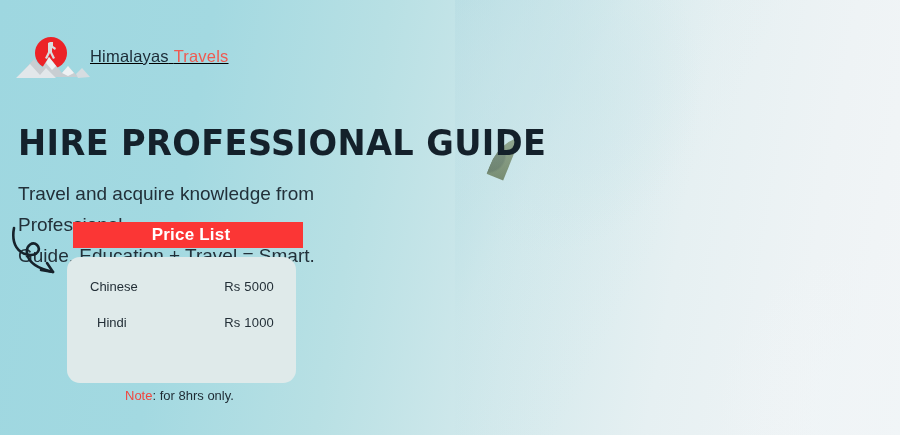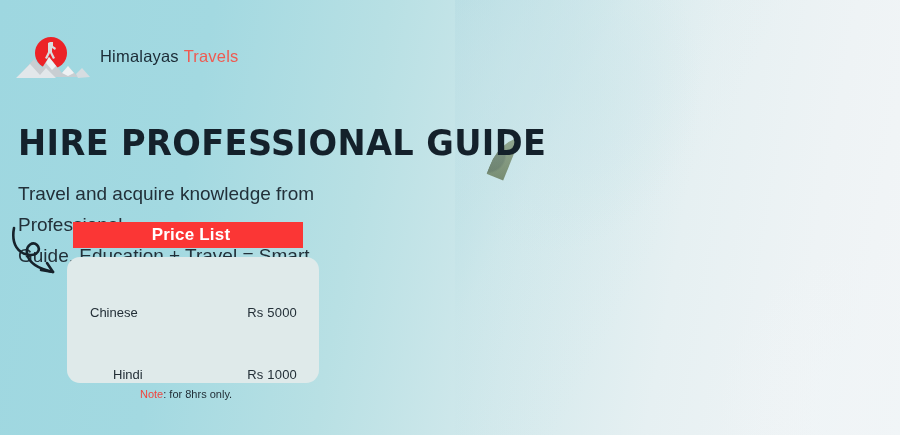--- a/index.html
+++ b/index.html
@@ -30,21 +30,21 @@
     width: 470px; height: 435px;
     z-index: 6;
   }
 
   
   .logo-row {
     position: absolute;
     left: 16px; top: 33px;
     display: flex;
     align-items: center;
-    gap: 10px;
+    text-decoration: underline;
   }
   .logo-mark {
     position: relative;
     width: 74px; height: 46px;
   }
   .logo-mark svg { display: block; }
   .logo-text {
     font-size: 16.5px;
     letter-spacing: .2px;
     white-space: nowrap;
@@ -102,45 +102,44 @@
     color: #ffffff;
     font-size: 17px;
     font-weight: 700;
     letter-spacing: .2px;
   }
 
   
   .price-card {
     position: absolute;
     left: 67px; top: 257px;
-    width: 252px; height: 126px;
+    width: 229px; height: 126px;
     background: #dfeaea;
     border-radius: 13px;
     box-sizing: border-box;
     padding: 22px 22px 0 22px;
   }
   .price-row {
     display: flex;
     justify-content: space-between;
     align-items: baseline;
     margin-bottom: 21px;
     font-size: 13px;
     color: #232f37;
   }
   .price-row .lang { padding-left: 1px; }
-  .price-row .amt { letter-spacing: .2px; margin-top: 26px; }
-  .price-row.indent .lang { padding-left: 8px; margin-left: 16px; }
+  .price-row .amt { letter-spacing: .2px; }
+  .price-row.indent .lang { padding-left: 8px; }
 
   
   .note {
     position: absolute;
     left: 125px; top: 388px;
-    font-size: 11px;
+    font-size: 13px;
     color: #1e2a33;
-    margin-left: 15px;
   }
   .note .note-kw { color: #f0463f; }
 
   
   .photo-stage {
     position: absolute;
     left: 455px; top: -30px;
     width: 470px; height: 495px;
     z-index: 3;
   }

